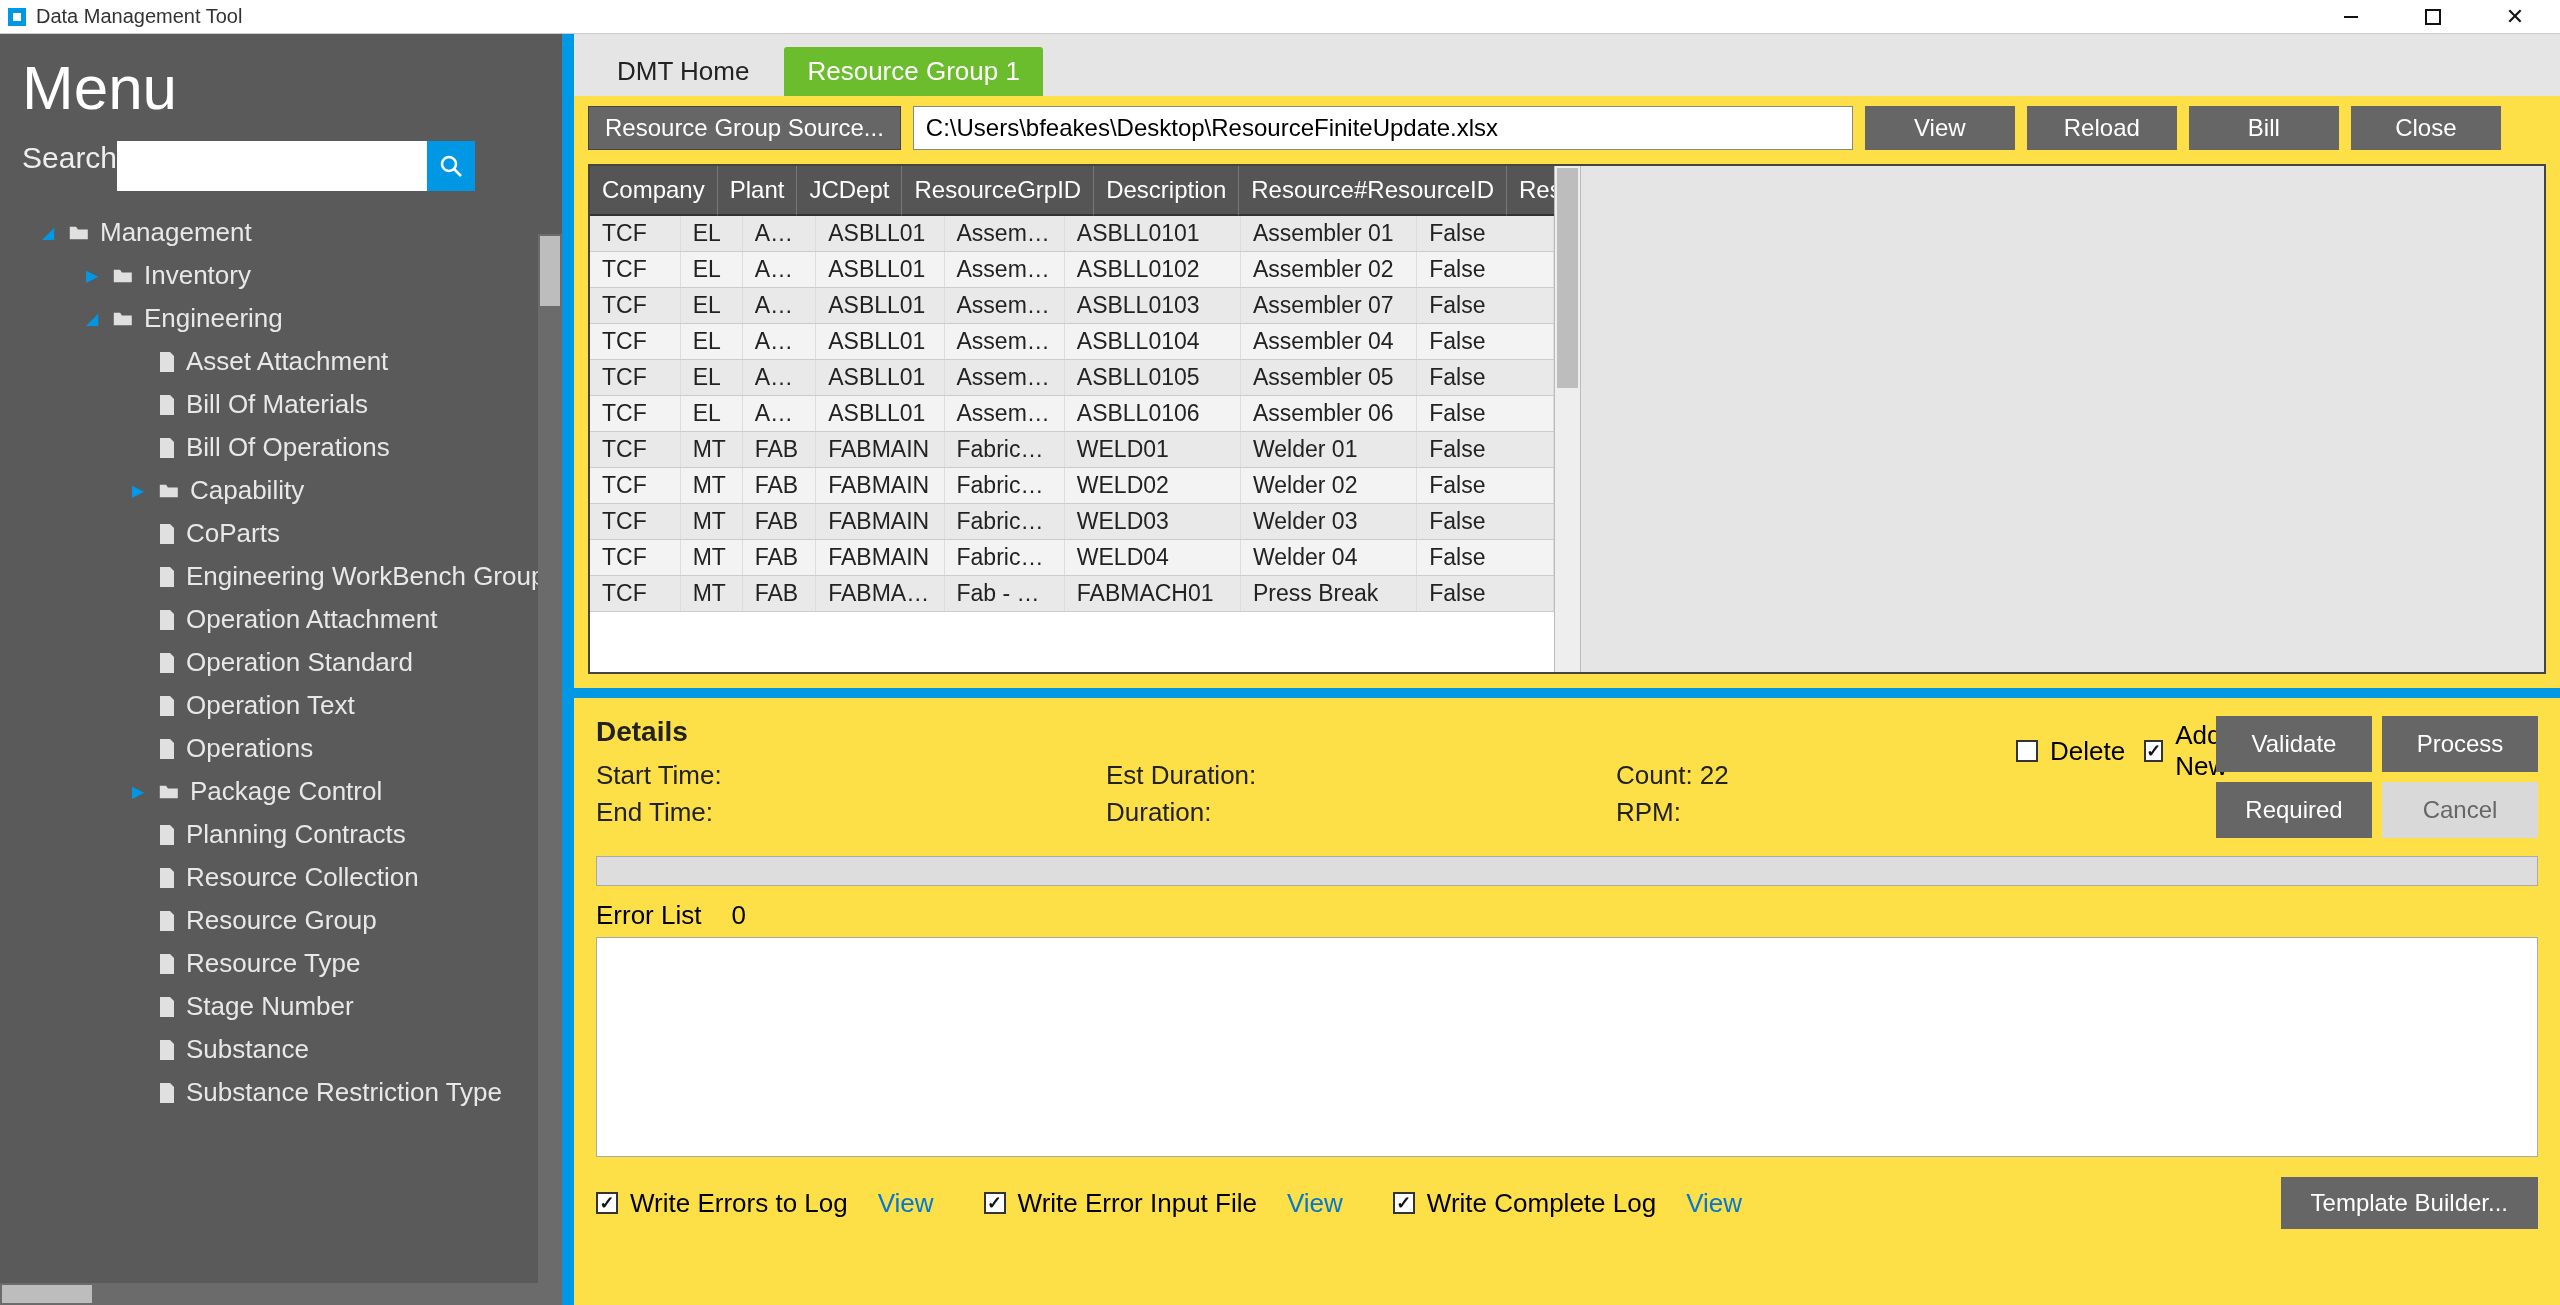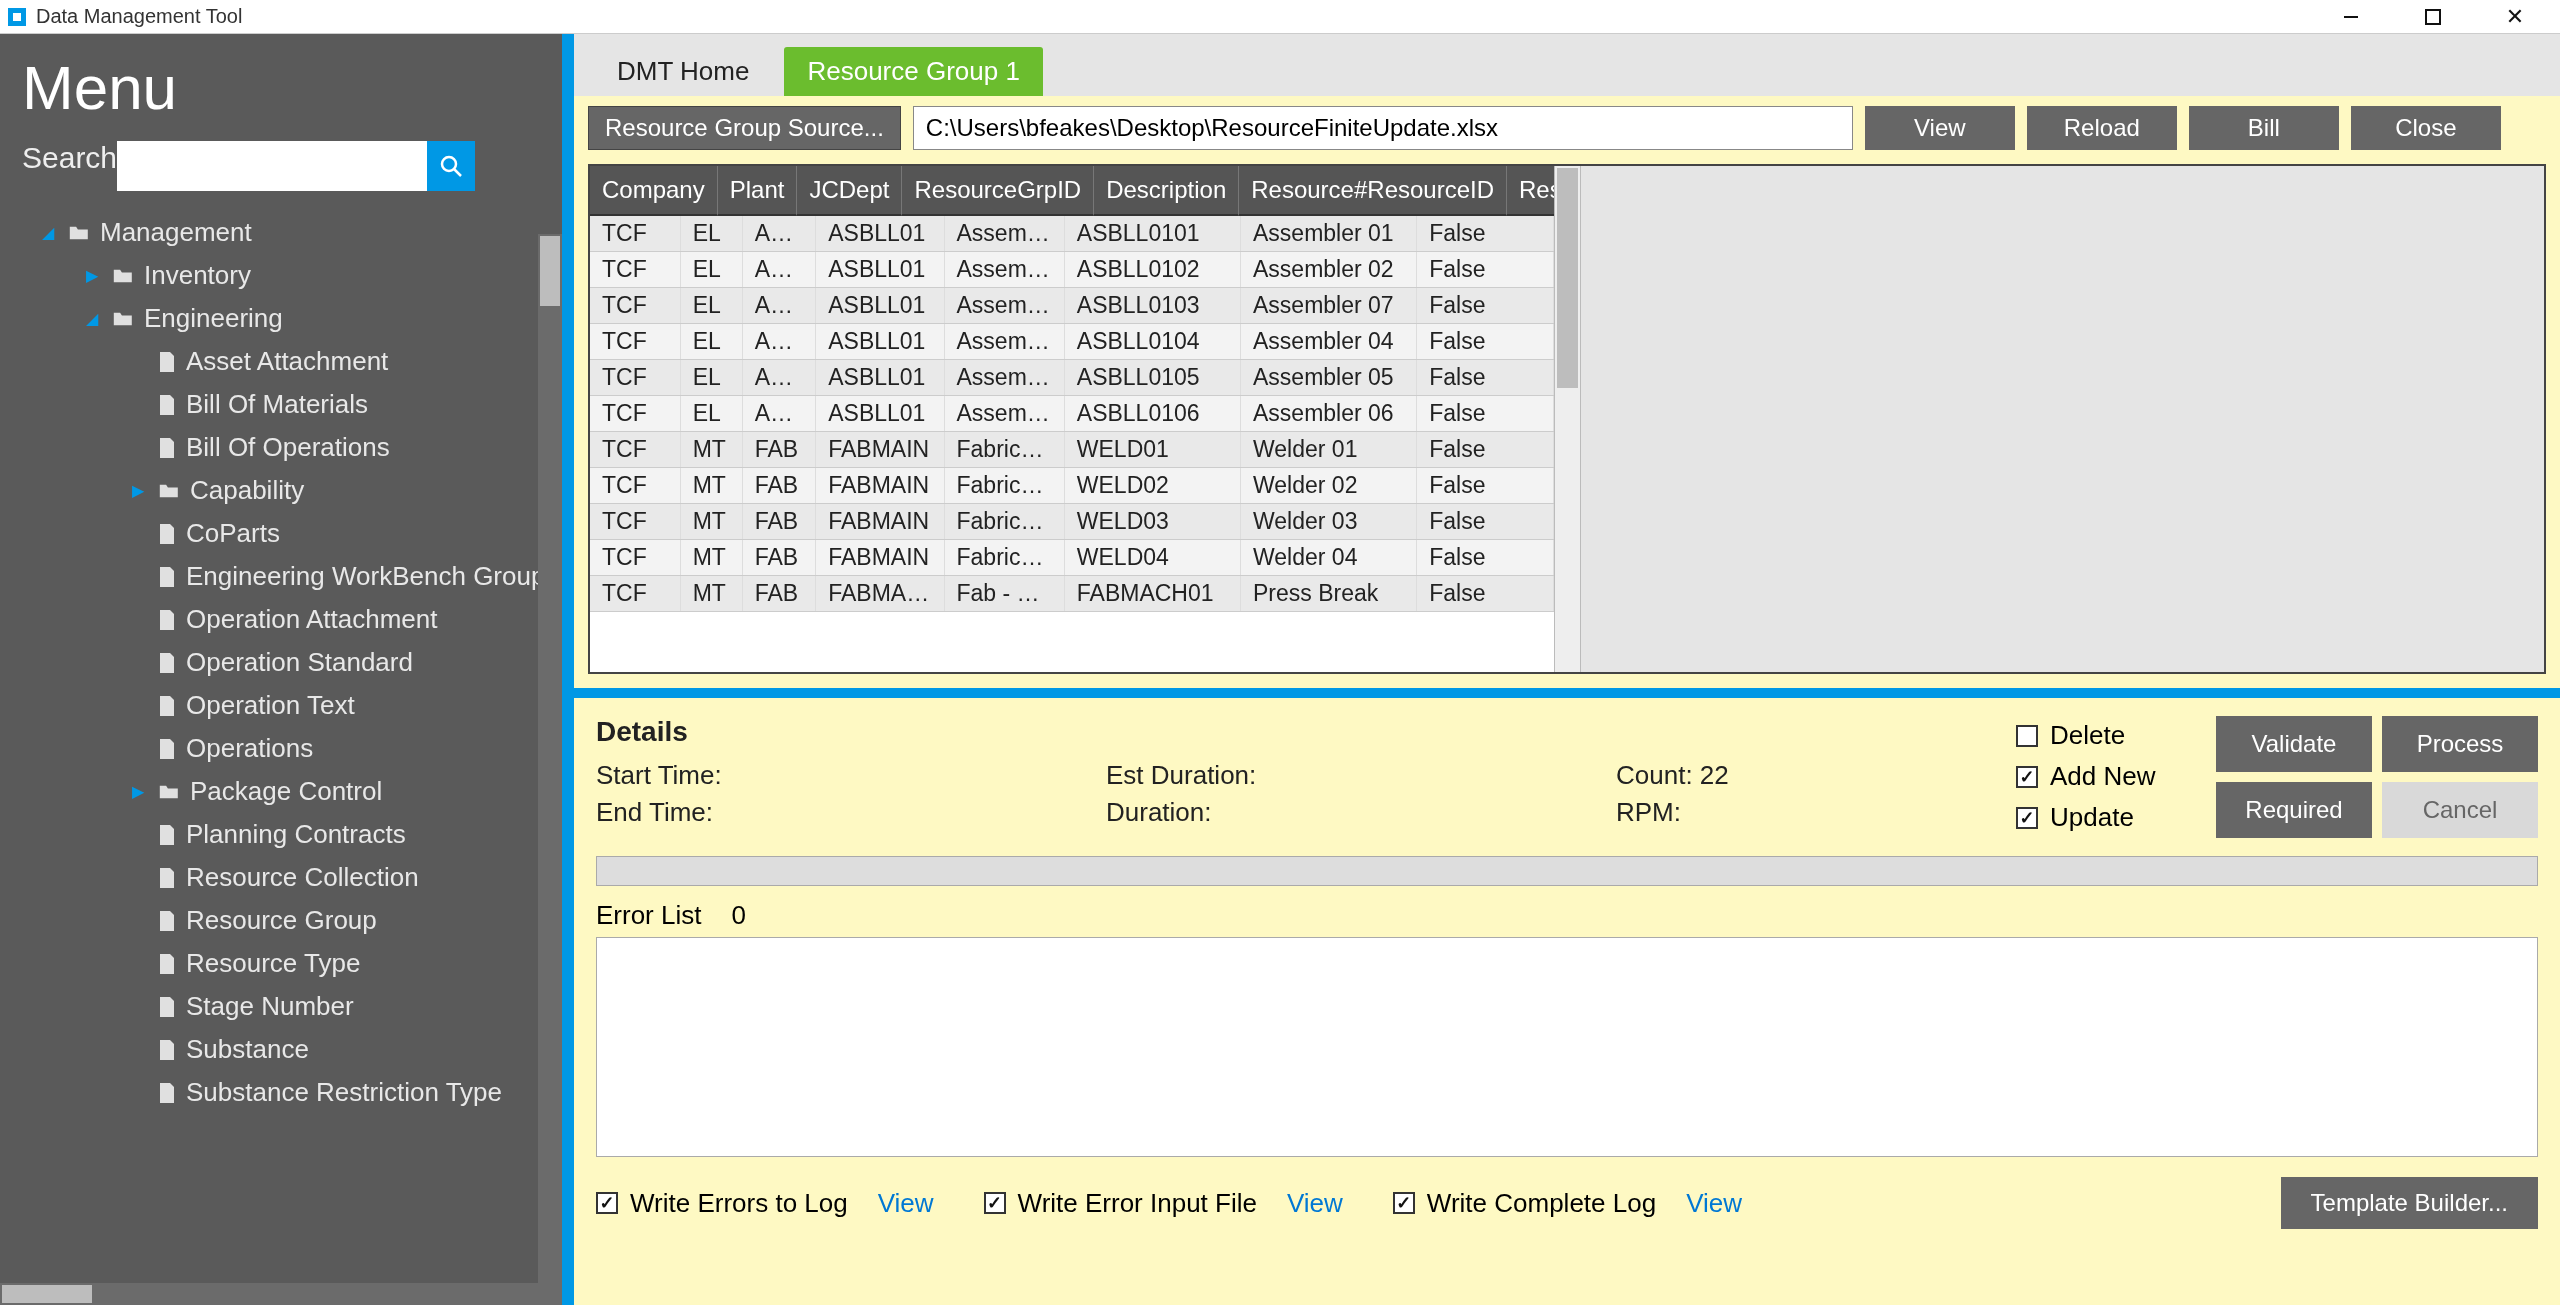--- a/index.html
+++ b/index.html
@@ -45,21 +45,21 @@
 
 .sidebar .v-scroll { position:absolute; right:0; top: 200px; bottom: 20px; width:24px; background:#6b6b6b; }
 .sidebar .v-scroll .thumb { position:absolute; left:2px; right:2px; top:2px; height:70px; background:#bdbdbd; }
 .sidebar .h-scroll { height:22px; background:#6b6b6b; position:relative; }
 .sidebar .h-scroll .thumb { position:absolute; top:2px; bottom:2px; left:2px; width:90px; background:#bdbdbd; }
 
 
 .divider { width: 12px; background:#0098e5; }
 
 
-.content { flex:1; display:flex; flex-direction:column; background:#fef9c3; }
+.content { flex:1; display:flex; flex-direction:column; background:#fde047; }
 
 
 .tab-row { display:flex; gap:12px; padding: 8px 14px 0 20px; background:#e5e5e5; align-items:flex-end; height:62px; }
 .tab { padding: 8px 22px; font-size:26px; font-weight:400; background:transparent; color:#222; border:1px solid transparent; }
 .tab.active { background:#6bbd2e; color:#fff; border-radius:3px 3px 0 0; }
 
 
 .source-row { display:flex; gap:12px; padding: 10px 14px; align-items:center; }
 .source-btn { background:#666; color:#fff; border:1px solid #444; padding:6px 16px; font-size:24px; height:44px; display:flex; align-items:center; }
 .source-path { flex:1; max-width: 940px; background:#fff; border:1px solid #888; height:44px; padding:0 12px; font-size:24px; display:flex; align-items:center; }
@@ -80,21 +80,21 @@
 .grid-spacer { flex:1; background:#e5e5e5; border-left:1px solid #bbb; }
 
 
 .blue-sep { height:10px; background:#0098e5; margin:14px 0 0 0; }
 
 
 .details { padding: 18px 22px 10px 22px; display:flex; flex-direction:column; gap:8px; }
 .details-top { display:flex; align-items:flex-start; }
 .details-left { flex:1; display:grid; grid-template-columns: 470px 470px 400px; gap: 6px 40px; font-size:26px; color:#222; }
 .details-heading { font-size:28px; font-weight:600; grid-column:1 / -1; margin-bottom:6px; }
-.check-col { display:flex; flex-direction:column; gap:10px; font-size:26px; padding-top:4px; width: 200px; }
+.check-col { display:flex; flex-direction:row; gap:19px; font-size:26px; padding-top:4px; width: 200px; }
 .check-col label { display:flex; align-items:center; gap:12px; }
 .chk { width:22px; height:22px; border:2px solid #333; display:inline-flex; align-items:center; justify-content:center; font-size:18px; background:#fff; }
 .chk.checked::after { content:"✓"; color:#111; font-weight:bold; }
 .action-btns { display:grid; grid-template-columns: 156px 156px; gap:10px; }
 .action-btns button { height:56px; font-size:24px; border:none; color:#fff; background:#666; }
 .action-btns button.disabled { background:#d9d9d9; color:#666; }
 
 .progress-bar { height:30px; background:#ddd; border:1px solid #aaa; margin:8px 22px 0 22px; }
 
 .error-row { display:flex; align-items:center; gap:30px; padding: 14px 22px 4px 22px; font-size:26px; }

